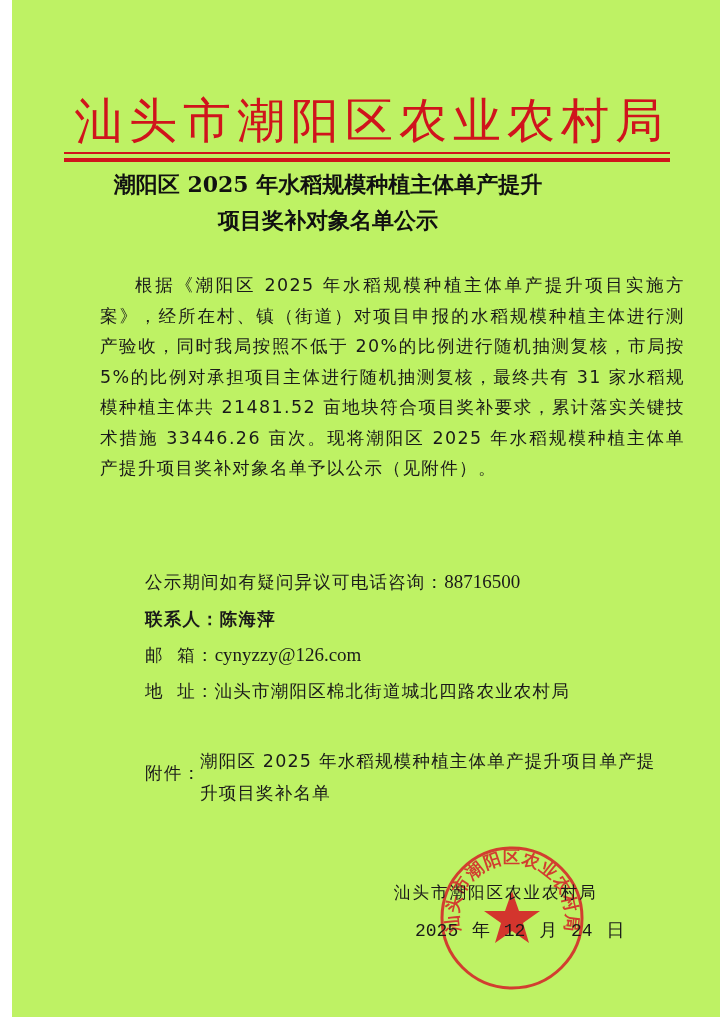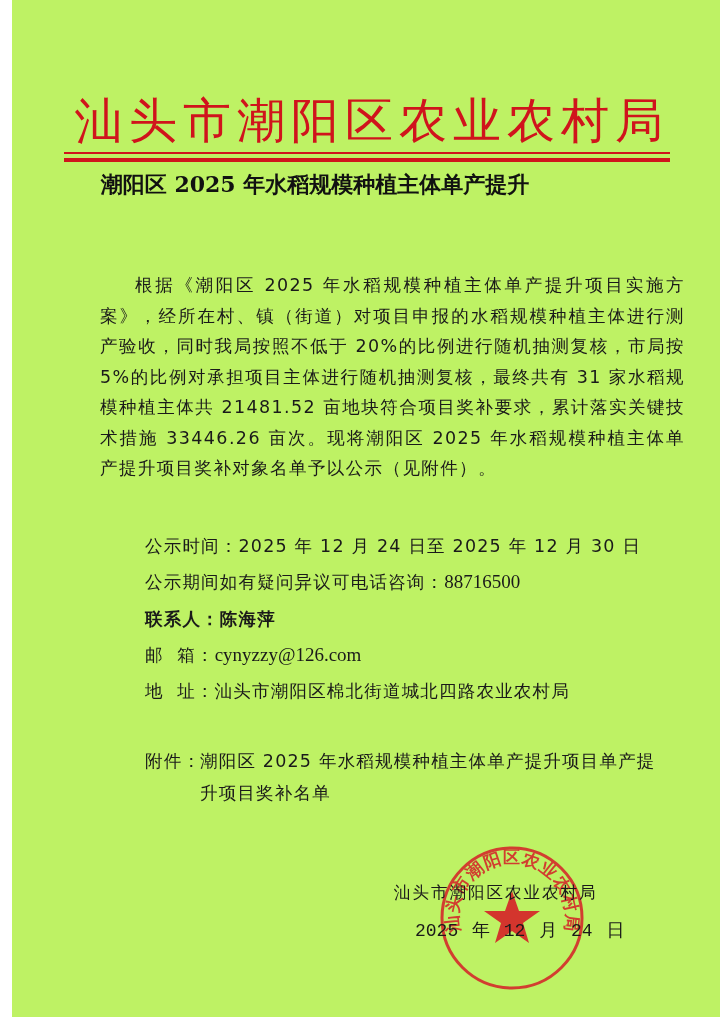--- a/index.html
+++ b/index.html
@@ -41,21 +41,21 @@
       background: #d0141c;
     }
     .rule-thick {
       position: absolute;
       left: 52px; top: 158px;
       width: 606px; height: 4px;
       background: #d0141c;
     }
     .title {
       position: absolute;
-      left: 1px; top: 166px;
+      left: 14px; top: 166px;
       width: 604px;
       text-align: center;
       font-family: "DejaVu Serif", "Liberation Serif", serif;
       font-weight: bold;
       font-size: 22px;
       line-height: 36px;
       color: #111;
     }
     .title .line { display: block; }
     .body-text {
@@ -90,21 +90,21 @@
       left: 133px; top: 745px;
       width: 540px;
       font-family: "DejaVu Sans", "Liberation Sans", sans-serif;
       font-size: 17.5px;
       line-height: 32px;
       letter-spacing: 1.2px;
       color: #1a1a1a;
     }
     .attachment .label {
       position: absolute;
-      left: 0; top: 0;
+      left: 0; top: 12px;
       white-space: nowrap;
     }
     .attachment .content {
       margin-left: 55px;
       display: block;
     }
     .seal {
       position: absolute;
       left: 425px; top: 843px;
       width: 150px; height: 150px;
@@ -132,27 +132,25 @@
 <body>
 
 <div class="page">
 
   <div class="masthead">汕头市潮阳区农业农村局</div>
   <div class="rule-thin"></div>
   <div class="rule-thick"></div>
 
   <div class="title">
     <span class="line">潮阳区 2025 年水稻规模种植主体单产提升</span>
+    <span class="line">项目奖补对象名单公示</span>
   </div>
 
   <div class="body-text">根据《潮阳区 2025 年水稻规模种植主体单产提升项目实施方案》，经所在村、镇（街道）对项目申报的水稻规模种植主体进行测产验收，同时我局按照不低于 20%的比例进行随机抽测复核，市局按 5%的比例对承担项目主体进行随机抽测复核，最终共有 31 家水稻规模种植主体共 21481.52 亩地块符合项目奖补要求，累计落实关键技术措施 33446.26 亩次。现将潮阳区 2025 年水稻规模种植主体单产提升项目奖补对象名单予以公示（见附件）。</div>
 
-  <div class="info" style="top:534px;">
-    <span>公示时间：</span><span>2025 年 12 月 24 日至 2025 年 12 月 30 日</span>
-  </div>
 
   <div class="info" style="top:570px;">
     <span>公示期间如有疑问异议可电话咨询：</span><span class="num">88716500</span>
   </div>
 
   <div class="info" style="top:607px;font-weight:bold;">
     <span>联系人：</span><span>陈海萍</span>
   </div>
 
   <div class="info" style="top:643px;">

